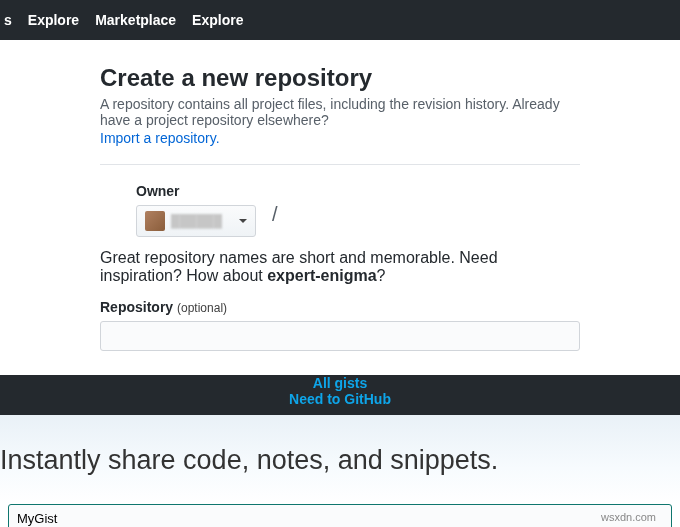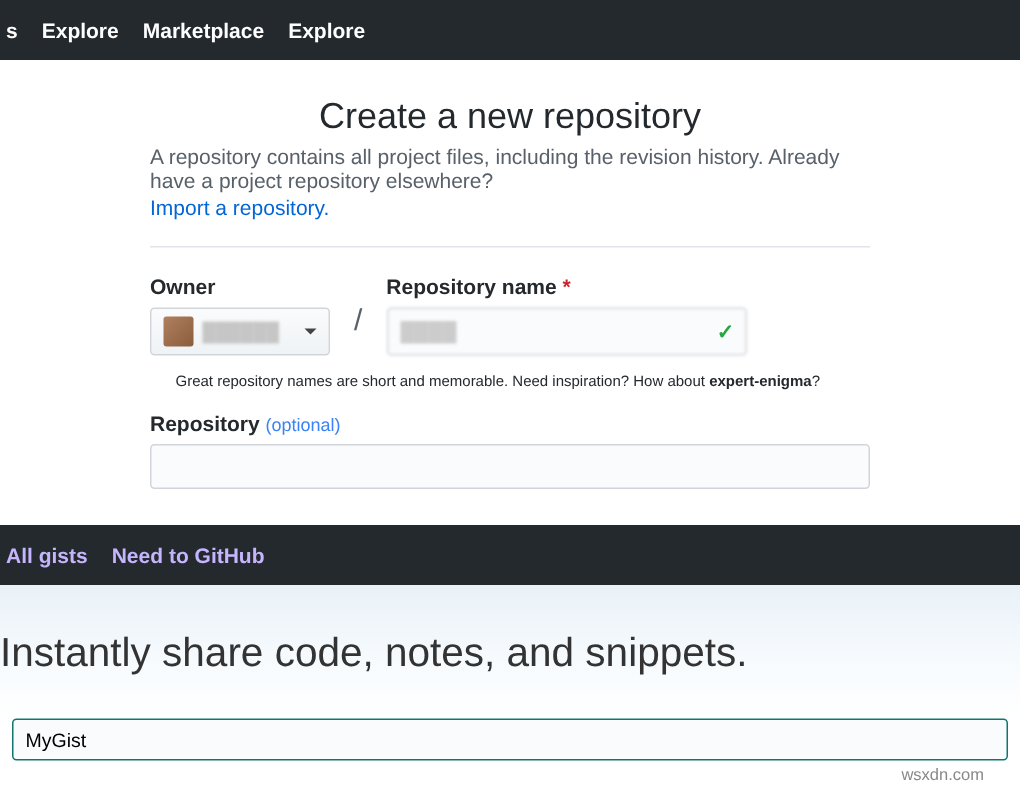--- a/index.html
+++ b/index.html
@@ -2,48 +2,48 @@
 <html><head>
 <meta charset="utf-8">
 <style>
 * { box-sizing: border-box; margin: 0; padding: 0; }
 body { font-family: -apple-system, BlinkMacSystemFont, "Segoe UI", Helvetica, Arial, sans-serif; font-size: 14px; color: #24292e; width: 680px; height: 527px; overflow: hidden; background: #fff; position: relative; }
 
 .topbar { background: #24292e; color: #fff; height: 40px; display: flex; align-items: center; padding: 0 4px; gap: 16px; font-size: 14px; font-weight: 600; }
 .topbar span { cursor: pointer; }
 
 .repo-section { padding: 24px 100px 12px 100px; }
-.repo-title { font-size: 24px; font-weight: 400; margin-bottom: 4px; text-align: center; }
+.repo-title { font-size: 24px; font-weight: 700; margin-bottom: 4px; }
 .repo-sub { font-size: 14px; color: #586069; margin-bottom: 2px; }
 .repo-link { color: #0366d6; text-decoration: none; display: inline-block; margin-bottom: 8px; text-align: center; }
 .hr { border-bottom: 1px solid #e1e4e8; margin: 10px 0 18px 0; }
 
-.owner-row { display: flex; gap: 16px; align-items: flex-start; }
+.owner-row { display: flex; gap: 16px; align-items: flex-start; margin-left: 36px; }
 .field-label { font-weight: 600; font-size: 14px; margin-bottom: 6px; display: block; }
 .req { color: #cb2431; }
 
 .owner-btn { display: flex; align-items: center; height: 32px; border: 1px solid #d1d5da; border-radius: 3px; background: linear-gradient(#fafbfc,#eff3f6); padding: 0 8px; gap: 6px; width: 120px; }
 .avatar { width: 20px; height: 20px; background: linear-gradient(135deg,#b08060,#8a5d3b); border-radius: 2px; }
 .owner-name { flex: 1; color: #c6c6c6; filter: blur(1px); font-size: 12px; }
 .caret { width: 0; height: 0; border-left: 4px solid transparent; border-right: 4px solid transparent; border-top: 4px solid #444; }
 .slash { font-size: 20px; color: #586069; padding-top: 20px; }
 
 .repo-name-field { flex: 1; max-width: 240px; }
 .repo-input-wrap { position: relative; }
 .repo-input { width: 100%; height: 32px; border: 1px solid #d1d5da; border-radius: 3px; padding: 0 28px 0 8px; background: #fafbfc; color: #ccc; }
 .check { position: absolute; right: 8px; top: 8px; color: #28a745; font-weight: bold; }
 
-.suggest { margin: 12px 0 14px 17px; font-size: 10px; }
+.suggest { margin: 12px 0 14px 0; font-size: 16px; }
 .suggest strong { font-weight: 600; }
 
 .desc-label { font-weight: 600; }
-.optional { color: #3b82f6; font-weight: 400; font-size: 12px; }
+.optional { color: #404040; font-weight: 400; font-size: 12px; }
 .desc-input { width: 100%; height: 30px; border: 1px solid #d1d5da; border-radius: 3px; padding: 0 8px; margin-top: 6px; background: #fafbfc; }
 
-.gistbar { background: #24292e; color: #c4b5fd; height: 40px; display: flex; align-items: center; padding: 0 4px; gap: 16px; font-size: 14px; font-weight: 600; margin-top: 12px; }
+.gistbar { background: #24292e; color: #0ea5e9; height: 40px; display: flex; align-items: center; padding: 0 4px; font-size: 14px; font-weight: 600; margin-top: 12px; flex-direction: column; }
 
 .gist-hero { text-align: left; padding: 30px 0 28px 0; background: linear-gradient(to bottom, #e9f1f7 0%, #f7fbfe 60%, #ffffff 100%); font-size: 27px; font-weight: 300; color: #333; }
 
 .gist-desc-input { width: calc(100% - 16px); margin: 0 8px; height: 28px; border: 1px solid #0f766e; border-radius: 3px; padding: 0 8px; background: #fafbfc; font-size: 13px; }
 
 .watermark { position: absolute; bottom: 4px; right: 24px; font-size: 11px; color: #888; }
 </style>
 </head>
 <body>
 
@@ -67,27 +67,20 @@
   <div class="owner-row">
     <div>
       <label class="field-label">Owner</label>
       <div class="owner-btn">
         <div class="avatar"></div>
         <span class="owner-name">██████</span>
         <span class="caret"></span>
       </div>
     </div>
     <div class="slash">/</div>
-    <div class="repo-name-field">
-      <label class="field-label"><span>Repository name</span> <span class="req">*</span></label>
-      <div class="repo-input-wrap">
-        <input class="repo-input" style="filter: blur(1px);" value="████">
-        <span class="check">✓</span>
-      </div>
-    </div>
   </div>
 
   <div class="suggest">
     <span>Great repository names are short and memorable. Need inspiration? How about </span><strong>expert-enigma</strong><span>?</span>
   </div>
 
   <div>
     <label class="desc-label"><span>Repository</span> <span class="optional">(optional)</span></label>
     <input class="desc-input" style="">
   </div>

